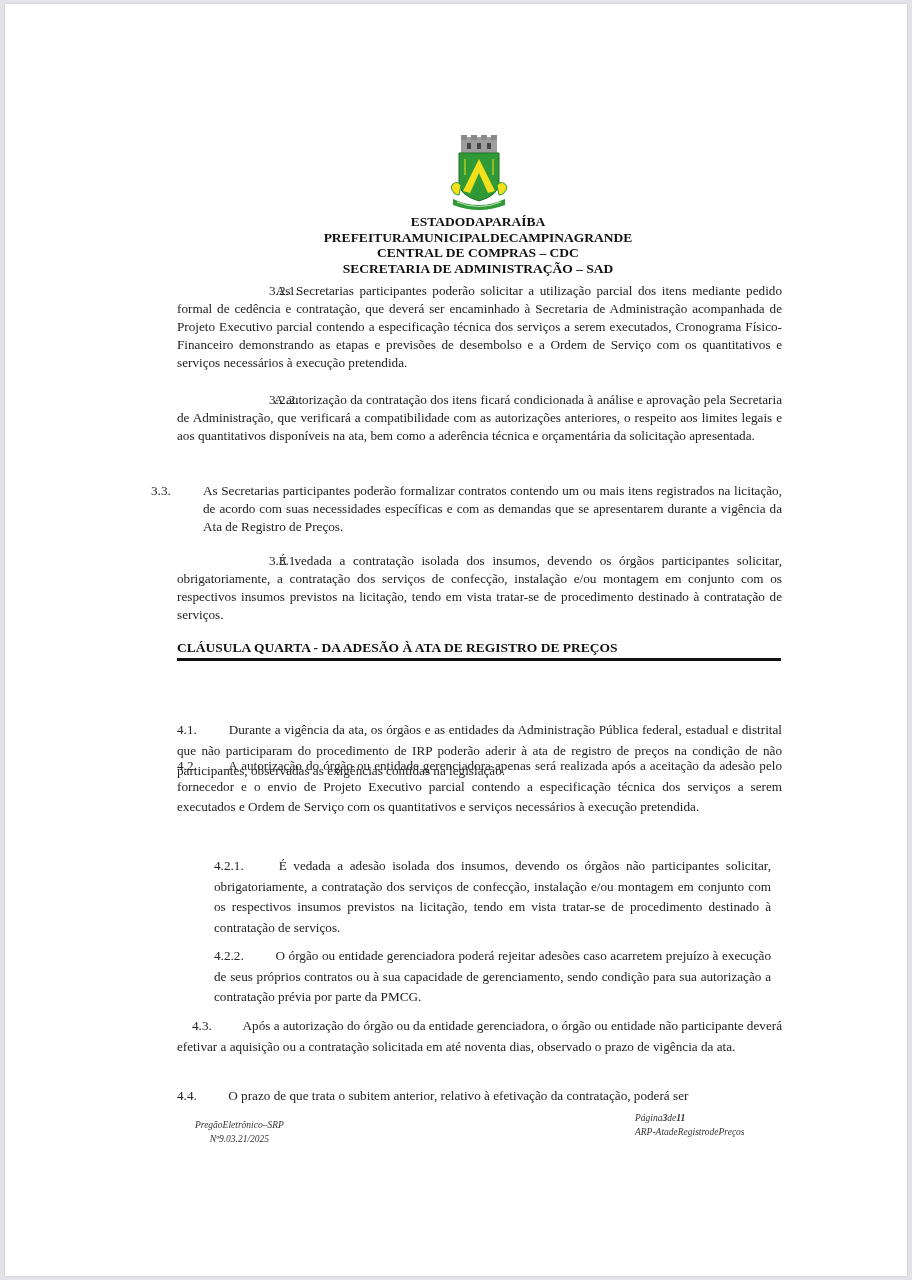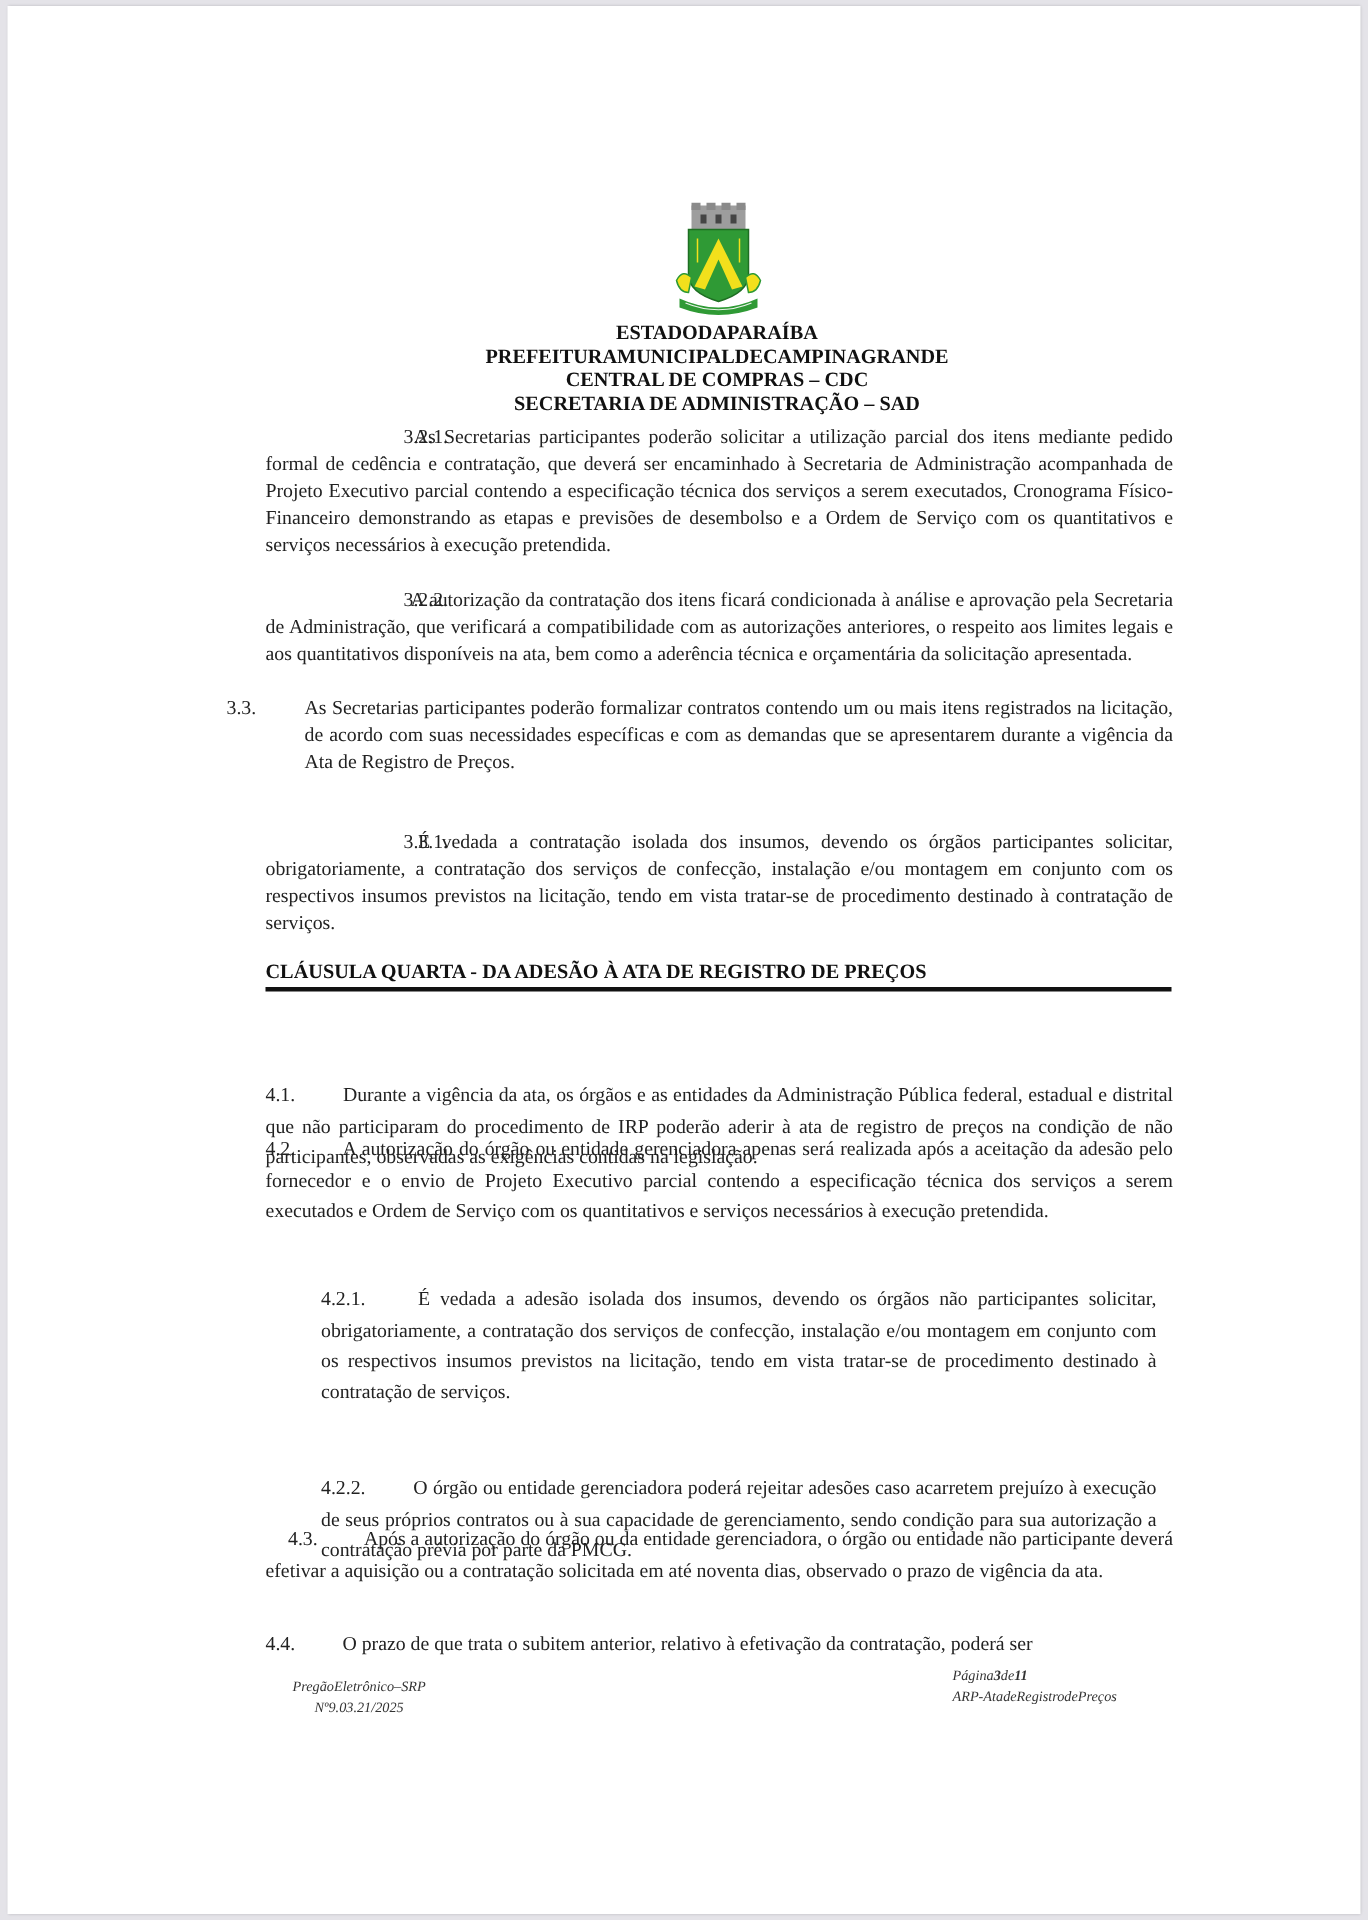--- a/index.html
+++ b/index.html
@@ -98,21 +98,21 @@
     </p>
   </div>
 
   <div class="content" style="top:387px;">
     <p class="p indent-sub">
       <span class="num" style="width:48px;">3.2.2.</span>
       <span>A autorização da contratação dos itens ficará condicionada à análise e aprovação pela Secretaria de Administração, que verificará a compatibilidade com as autorizações anteriores, o respeito aos limites legais e aos quantitativos disponíveis na ata, bem como a aderência técnica e orçamentária da solicitação apresentada.</span>
     </p>
   </div>
 
-  <div class="content" style="top:459px;">
+  <div class="content" style="top:478px;">
     <p class="p hang">
       <span class="num" style="width:26px;">3.3.</span><span>As Secretarias participantes poderão formalizar contratos contendo um ou mais itens registrados na licitação, de acordo com suas necessidades específicas e com as demandas que se apresentarem durante a vigência da Ata de Registro de Preços.</span>
     </p>
   </div>
 
   <div class="content" style="top:548px;">
     <p class="p indent-sub">
       <span class="num" style="width:48px;">3.3.1.</span>
       <span>É vedada a contratação isolada dos insumos, devendo os órgãos participantes solicitar, obrigatoriamente, a contratação dos serviços de confecção, instalação e/ou montagem em conjunto com os respectivos insumos previstos na licitação, tendo em vista tratar-se de procedimento destinado à contratação de serviços.</span>
     </p>
@@ -136,21 +136,21 @@
 
   <div class="content" style="top:852px; left:209px; width:557px; line-height:20.5px;">
     <p class="p">
       <span class="num" style="width:58px;">4.2.1.</span>
       <span>É vedada a adesão isolada dos insumos, devendo os órgãos não participantes solicitar, obrigatoriamente, a contratação dos serviços de confecção, instalação e/ou montagem em conjunto com os respectivos insumos previstos na licitação, tendo em vista tratar-se de procedimento destinado à contratação de serviços.</span>
     </p>
   </div>
 
   <div class="content" style="top:942px; left:209px; width:557px; line-height:20.5px;">
     <p class="p">
-      <span class="num" style="width:58px;margin-top:36px;">4.2.2.</span>
+      <span class="num" style="width:58px;">4.2.2.</span>
       <span>O órgão ou entidade gerenciadora poderá rejeitar adesões caso acarretem prejuízo à execução de seus próprios contratos ou à sua capacidade de gerenciamento, sendo condição para sua autorização a contratação prévia por parte da PMCG.</span>
     </p>
   </div>
 
   <div class="content" style="top:1012px; line-height:20.5px;">
     <p class="p">
       <span class="num" style="width:48px;margin-left:15px;">4.3.</span>
       <span>Após a autorização do órgão ou da entidade gerenciadora, o órgão ou entidade não participante deverá efetivar a aquisição ou a contratação solicitada em até noventa dias, observado o prazo de vigência da ata.</span>
     </p>
   </div>

